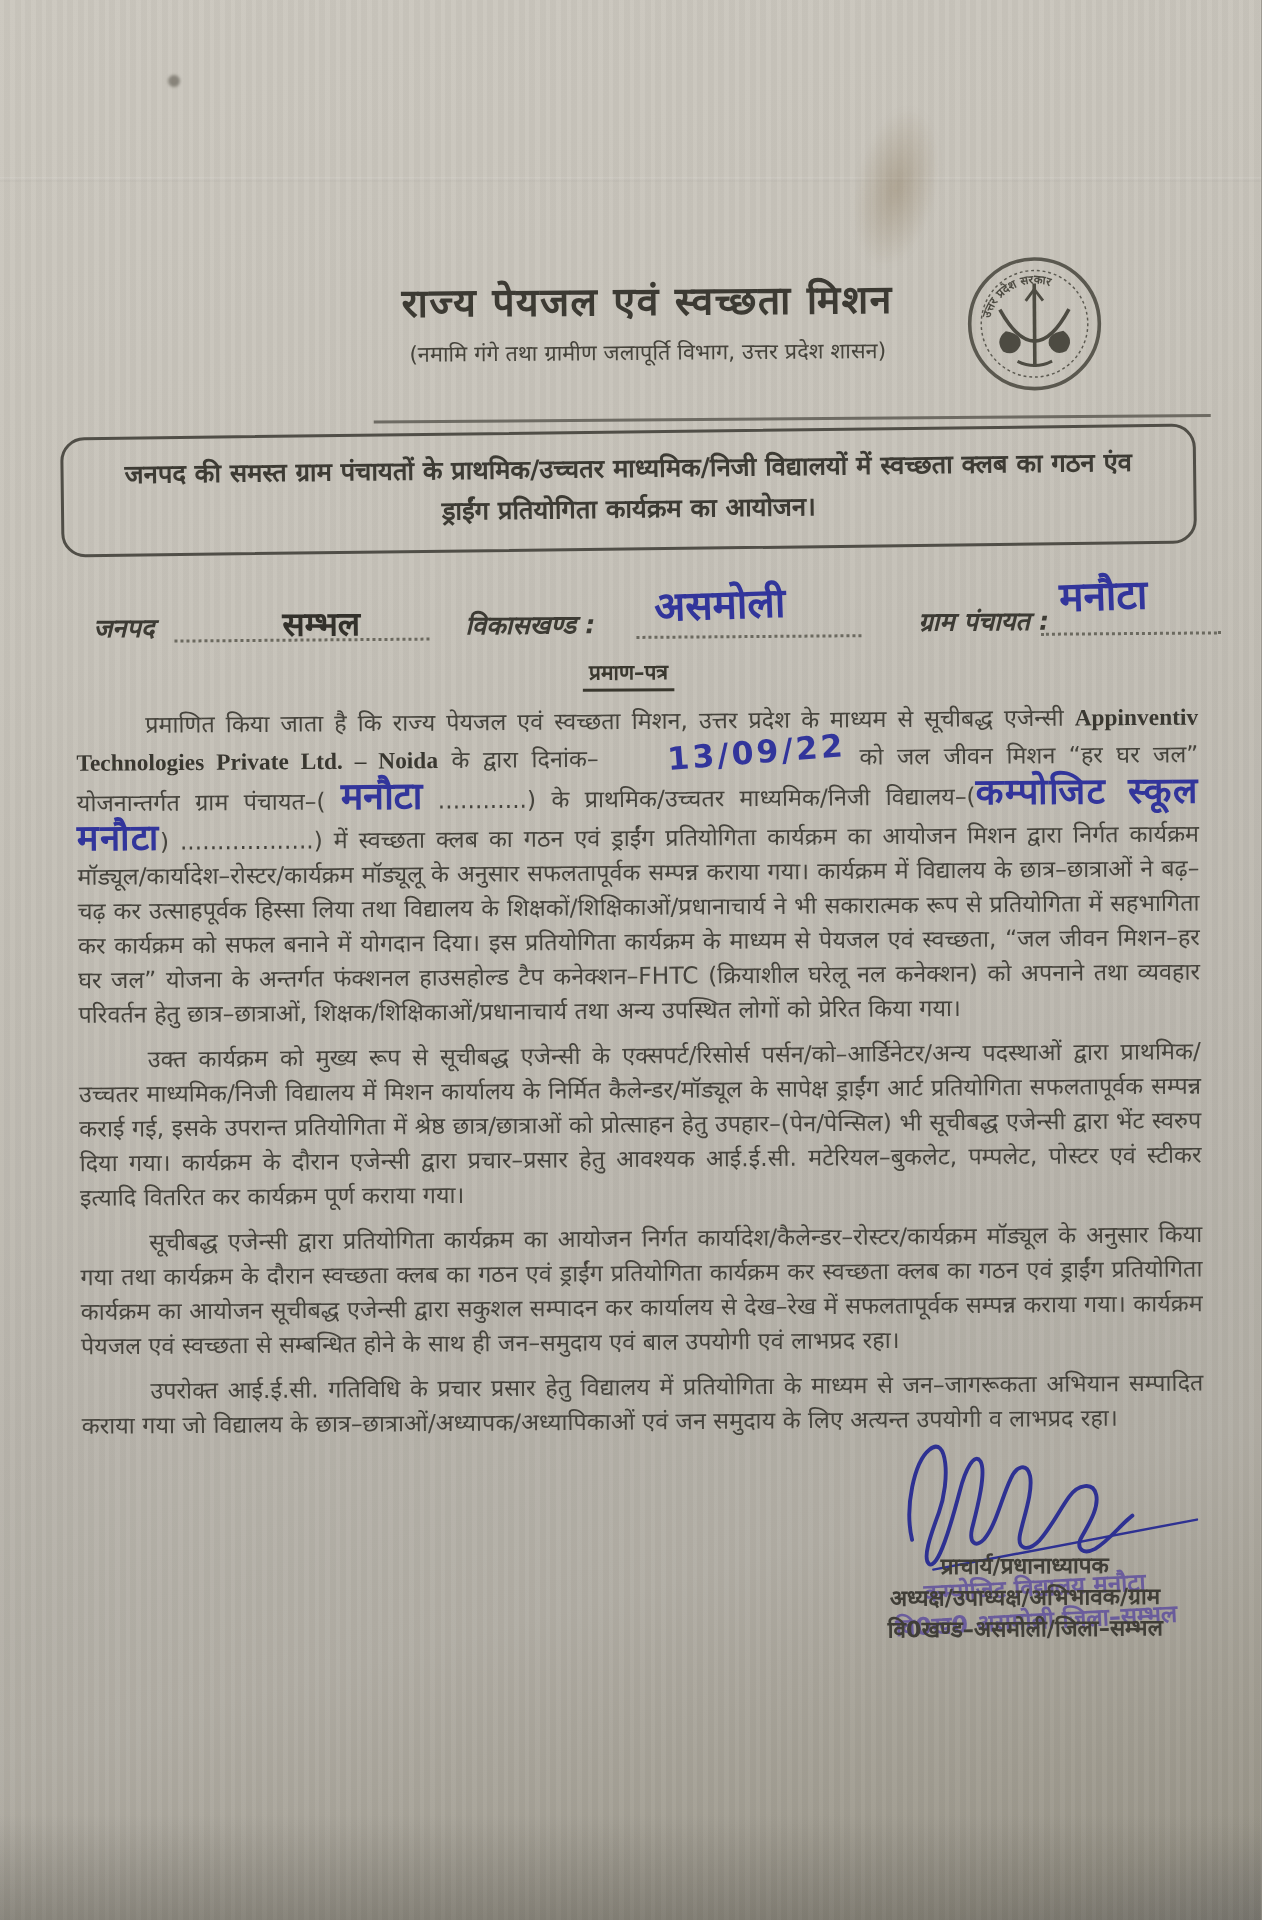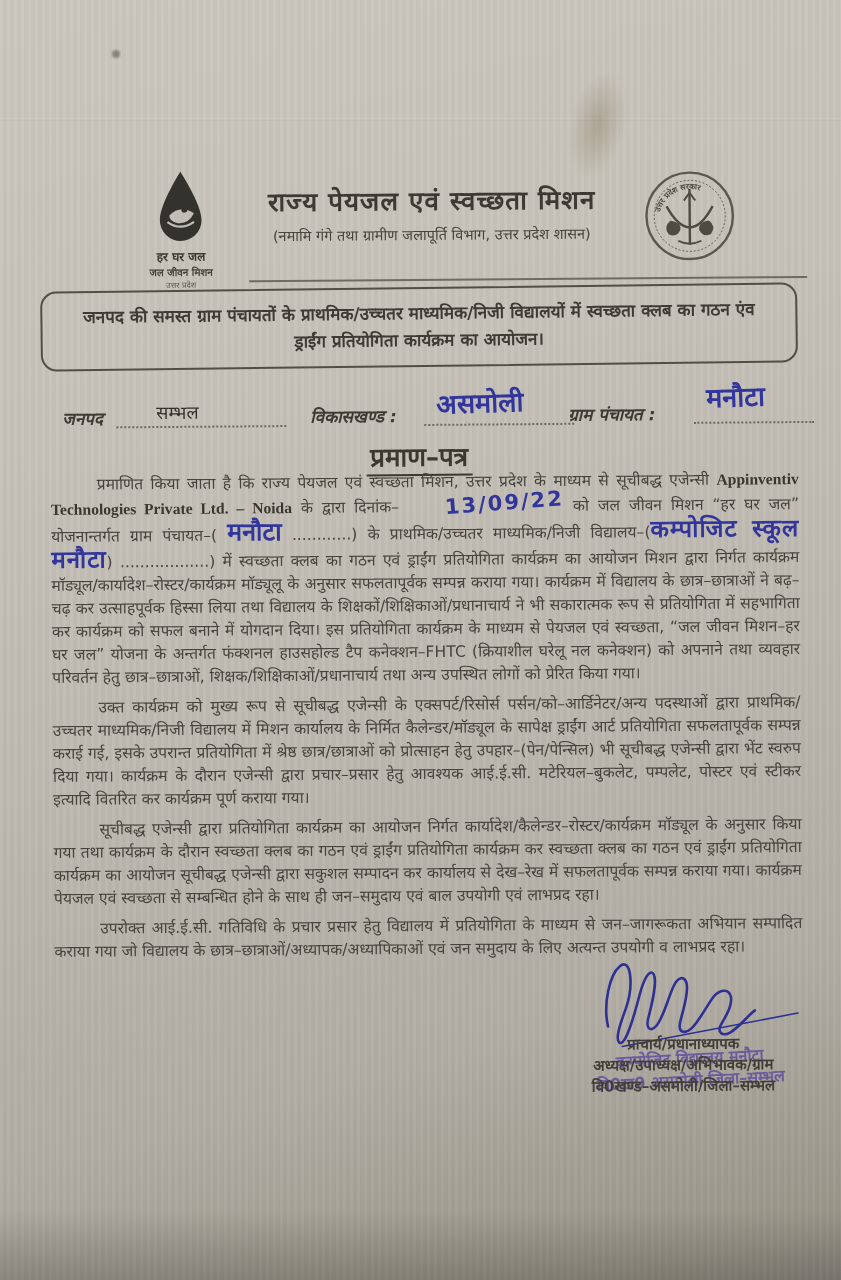--- a/index.html
+++ b/index.html
@@ -34,26 +34,26 @@
   
   .subject-box{position:absolute;left:43px;top:287px;width:757px;height:80px;
     border:2.5px solid #504e47;border-radius:16px;transform:rotate(-0.25deg);
     display:flex;align-items:center;justify-content:center;padding:8px 26px;}
   .subject-box p{margin:0;font-size:17px;line-height:27px;text-align:center;color:#3d3b34;font-weight:600;}
 
   
   .form-line{position:absolute;left:60px;top:392px;width:740px;height:46px;font-size:17px;font-weight:600;}
   .fl-label{position:absolute;top:12px;color:#3d3b34;font-style:italic;}
   .dotted{border-bottom:2px dotted #6b695f;text-align:center;display:inline-block;}
-  .printed-val{position:absolute;top:6px;font-weight:normal;color:#33312b;font-size:18px;}
+  .printed-val{position:absolute;top:6px;font-weight:bold;color:#33312b;font-size:22px;margin-left:32px;}
   .hand{color:#32359b;font-weight:600;}
   .hand-big{font-size:27px;transform:rotate(-1.5deg);display:inline-block;}
 
   .cert-title{position:absolute;left:0;top:438px;width:841px;text-align:center;}
-  .cert-title span{font-size:26px;font-weight:bold;color:#3a382f;border-bottom:2.5px solid #3a382f;padding:0 4px 2px;}
+  .cert-title span{font-size:14px;font-weight:bold;color:#3a382f;border-bottom:2.5px solid #3a382f;padding:0 4px 2px;}
 
   
   .bodytext{position:absolute;left:52px;top:470px;width:748px;}
   .bodytext p{margin:0 0 7px 0;font-size:15.6px;line-height:23px;text-align:justify;
     color:#45433c;font-weight:500;text-indent:46px;}
   .en{font-family:"Liberation Serif",serif;font-weight:bold;color:#393730;}
   .date-hand{font-size:21px;letter-spacing:2px;transform:rotate(-4deg);display:inline-block;font-weight:bold;}
   .gp-hand{font-size:25px;}
   .school-hand{font-size:24px;letter-spacing:1px;}
 
@@ -72,31 +72,20 @@
 <body>
 
 <div class="photo">
   <div class="texture"></div>
   <div class="fold"></div>
   <div class="stain"></div>
   <div class="stain2"></div>
 
   <div class="doc">
 
-    <div class="logo-left">
-      <svg width="58" height="72" viewBox="0 0 58 76">
-        <path d="M29,2 C29,2 7,36 7,53 a22,22 0 0 0 44,0 C51,36 29,2 29,2 Z" fill="#34322c"></path>
-        <path d="M17,48 q12,-12 26,-2 q-6,12 -18,10 q-8,-2 -8,-8 Z" fill="#c2beb5"></path>
-        <circle cx="33" cy="42" r="3.2" fill="#34322c"></circle>
-        <path d="M15,55 q14,10 28,0" stroke="#c2beb5" stroke-width="2.4" fill="none"></path>
-      </svg>
-      <div class="cap1">हर घर जल</div>
-      <div class="cap2">जल जीवन मिशन</div>
-      <div class="cap3">उत्तर प्रदेश</div>
-    </div>
 
     <div class="head-center">
       <div class="head-title">राज्य पेयजल एवं स्वच्छता मिशन</div>
       <div class="head-sub">(नमामि गंगे तथा ग्रामीण जलापूर्ति विभाग, उत्तर प्रदेश शासन)</div>
     </div>
 
     <svg class="seal" viewBox="0 0 100 100">
       <circle cx="50" cy="50" r="45" fill="none" stroke="#5a584f" stroke-width="2.5"></circle>
       <circle cx="50" cy="50" r="37" fill="none" stroke="#5a584f" stroke-width="1" stroke-dasharray="2,2"></circle>
       <defs>
@@ -121,21 +110,21 @@
 
     <div class="form-line">
       <span class="fl-label" style="left:4px">जनपद</span>
       <span class="dotted" style="position:absolute;left:58px;top:0;width:170px;height:34px;"></span>
       <span class="printed-val" style="left:98px">सम्भल</span>
 
       <span class="fl-label" style="left:252px">विकासखण्ड :</span>
       <span class="dotted" style="position:absolute;left:366px;top:0;width:150px;height:34px;"></span>
       <span class="hand hand-big" style="position:absolute;left:378px;top:-8px;">असमोली</span>
 
-      <span class="fl-label" style="left:510px">ग्राम पंचायत :</span>
+      <span class="fl-label" style="left:554px">ग्राम पंचायत :</span>
       <span class="dotted" style="position:absolute;left:636px;top:0;width:120px;height:34px;"></span>
       <span class="hand hand-big" style="position:absolute;left:648px;top:-12px;">मनौटा</span>
     </div>
 
     <div class="cert-title">
       <span>प्रमाण–पत्र</span>
     </div>
 
     <div class="bodytext">
       <p><span>प्रमाणित किया जाता है कि राज्य पेयजल एवं स्वच्छता मिशन, उत्तर प्रदेश के माध्यम से सूचीबद्ध एजेन्सी </span><span class="en">Appinventiv Technologies Private Ltd. – Noida</span><span> के द्वारा दिनांक–</span><span class="hand date-hand">13/09/22</span><span> को जल जीवन मिशन “हर घर जल” योजनान्तर्गत ग्राम पंचायत–( </span><span class="hand gp-hand">मनौटा</span><span> ............) के प्राथमिक/उच्चतर माध्यमिक/निजी विद्यालय–(</span><span class="hand school-hand">कम्पोजिट स्कूल मनौटा</span><span>) ..................) में स्वच्छता क्लब का गठन एवं ड्राईंग प्रतियोगिता कार्यक्रम का आयोजन मिशन द्वारा निर्गत कार्यक्रम मॉड्यूल/कार्यादेश–रोस्टर/कार्यक्रम मॉड्यूलू के अनुसार सफलतापूर्वक सम्पन्न कराया गया। कार्यक्रम में विद्यालय के छात्र–छात्राओं ने बढ़–चढ़ कर उत्साहपूर्वक हिस्सा लिया तथा विद्यालय के शिक्षकों/शिक्षिकाओं/प्रधानाचार्य ने भी सकारात्मक रूप से प्रतियोगिता में सहभागिता कर कार्यक्रम को सफल बनाने में योगदान दिया। इस प्रतियोगिता कार्यक्रम के माध्यम से पेयजल एवं स्वच्छता, “जल जीवन मिशन–हर घर जल” योजना के अन्तर्गत फंक्शनल हाउसहोल्ड टैप कनेक्शन–FHTC (क्रियाशील घरेलू नल कनेक्शन) को अपनाने तथा व्यवहार परिवर्तन हेतु छात्र–छात्राओं, शिक्षक/शिक्षिकाओं/प्रधानाचार्य तथा अन्य उपस्थित लोगों को प्रेरित किया गया।</span></p>

